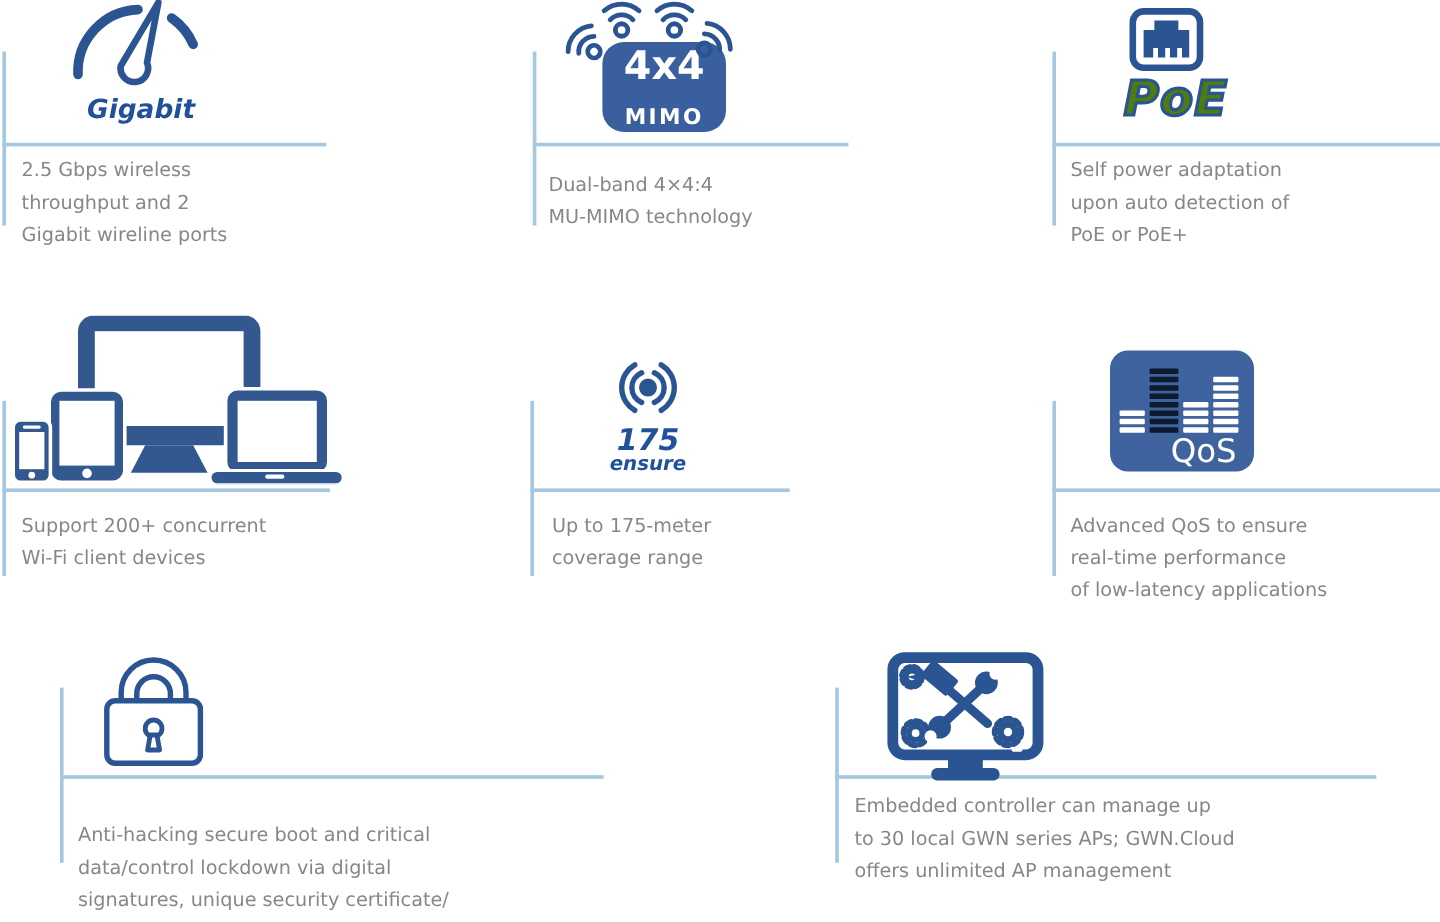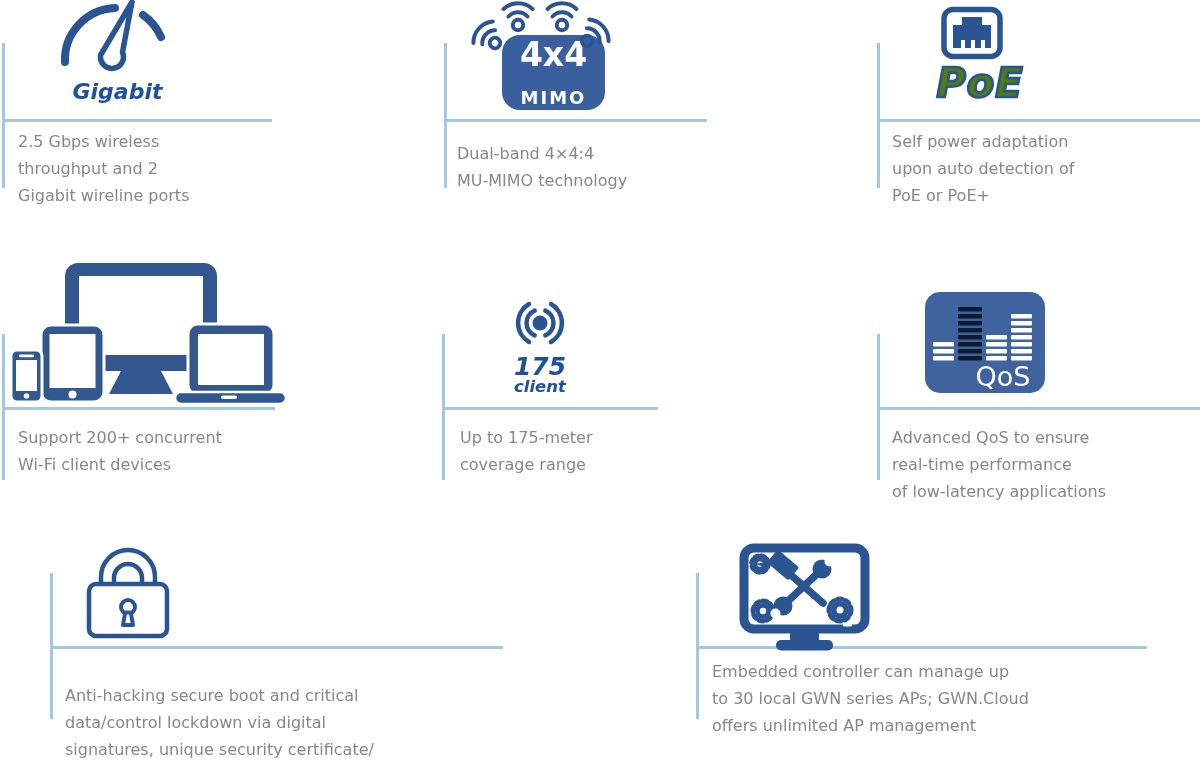--- a/index.html
+++ b/index.html
@@ -138,21 +138,21 @@
   <div class="hline" style="left:442px;top:407px;width:216px;"></div>
   <div class="abs" style="left:490px;top:294px;width:100px;height:105px;">
     <svg class="abs" style="left:5px;top:0;" width="90" height="58" viewBox="0 0 90 58">
       <circle class="b2" cx="45" cy="29" r="7.5"></circle>
       <path class="ol" stroke-width="4.5" d="M 39.7 41.4 A 13.5 13.5 0 0 1 39.7 16.6"></path>
       <path class="ol" stroke-width="4.5" d="M 34 48 A 22 22 0 0 1 34 10"></path>
       <path class="ol" stroke-width="4.5" d="M 50.3 41.4 A 13.5 13.5 0 0 0 50.3 16.6"></path>
       <path class="ol" stroke-width="4.5" d="M 56 48 A 22 22 0 0 0 56 10"></path>
     </svg>
     <div class="icon-caption" style="left:0;top:60px;width:100px;font-size:25px;">175</div>
-    <div class="icon-caption" style="left:0;top:85px;width:100px;font-size:16.5px;">client</div>
+    <div class="icon-caption" style="left:0;top:85px;width:100px;font-size:16.5px;">ensure</div>
   </div>
   <p class="desc" style="left:456px;top:420px;width:240px;">Up to 175-meter
 coverage range</p>
 </section>
 
 <section class="card">
   <div class="vline" style="left:877px;top:334px;height:146px;"></div>
   <div class="hline" style="left:877px;top:407px;width:323px;"></div>
   <div class="qos-square" style="left:925px;top:292px;width:120px;height:101px;">
     <svg class="abs" style="left:0;top:0;" width="120" height="101" viewBox="0 0 120 101">

